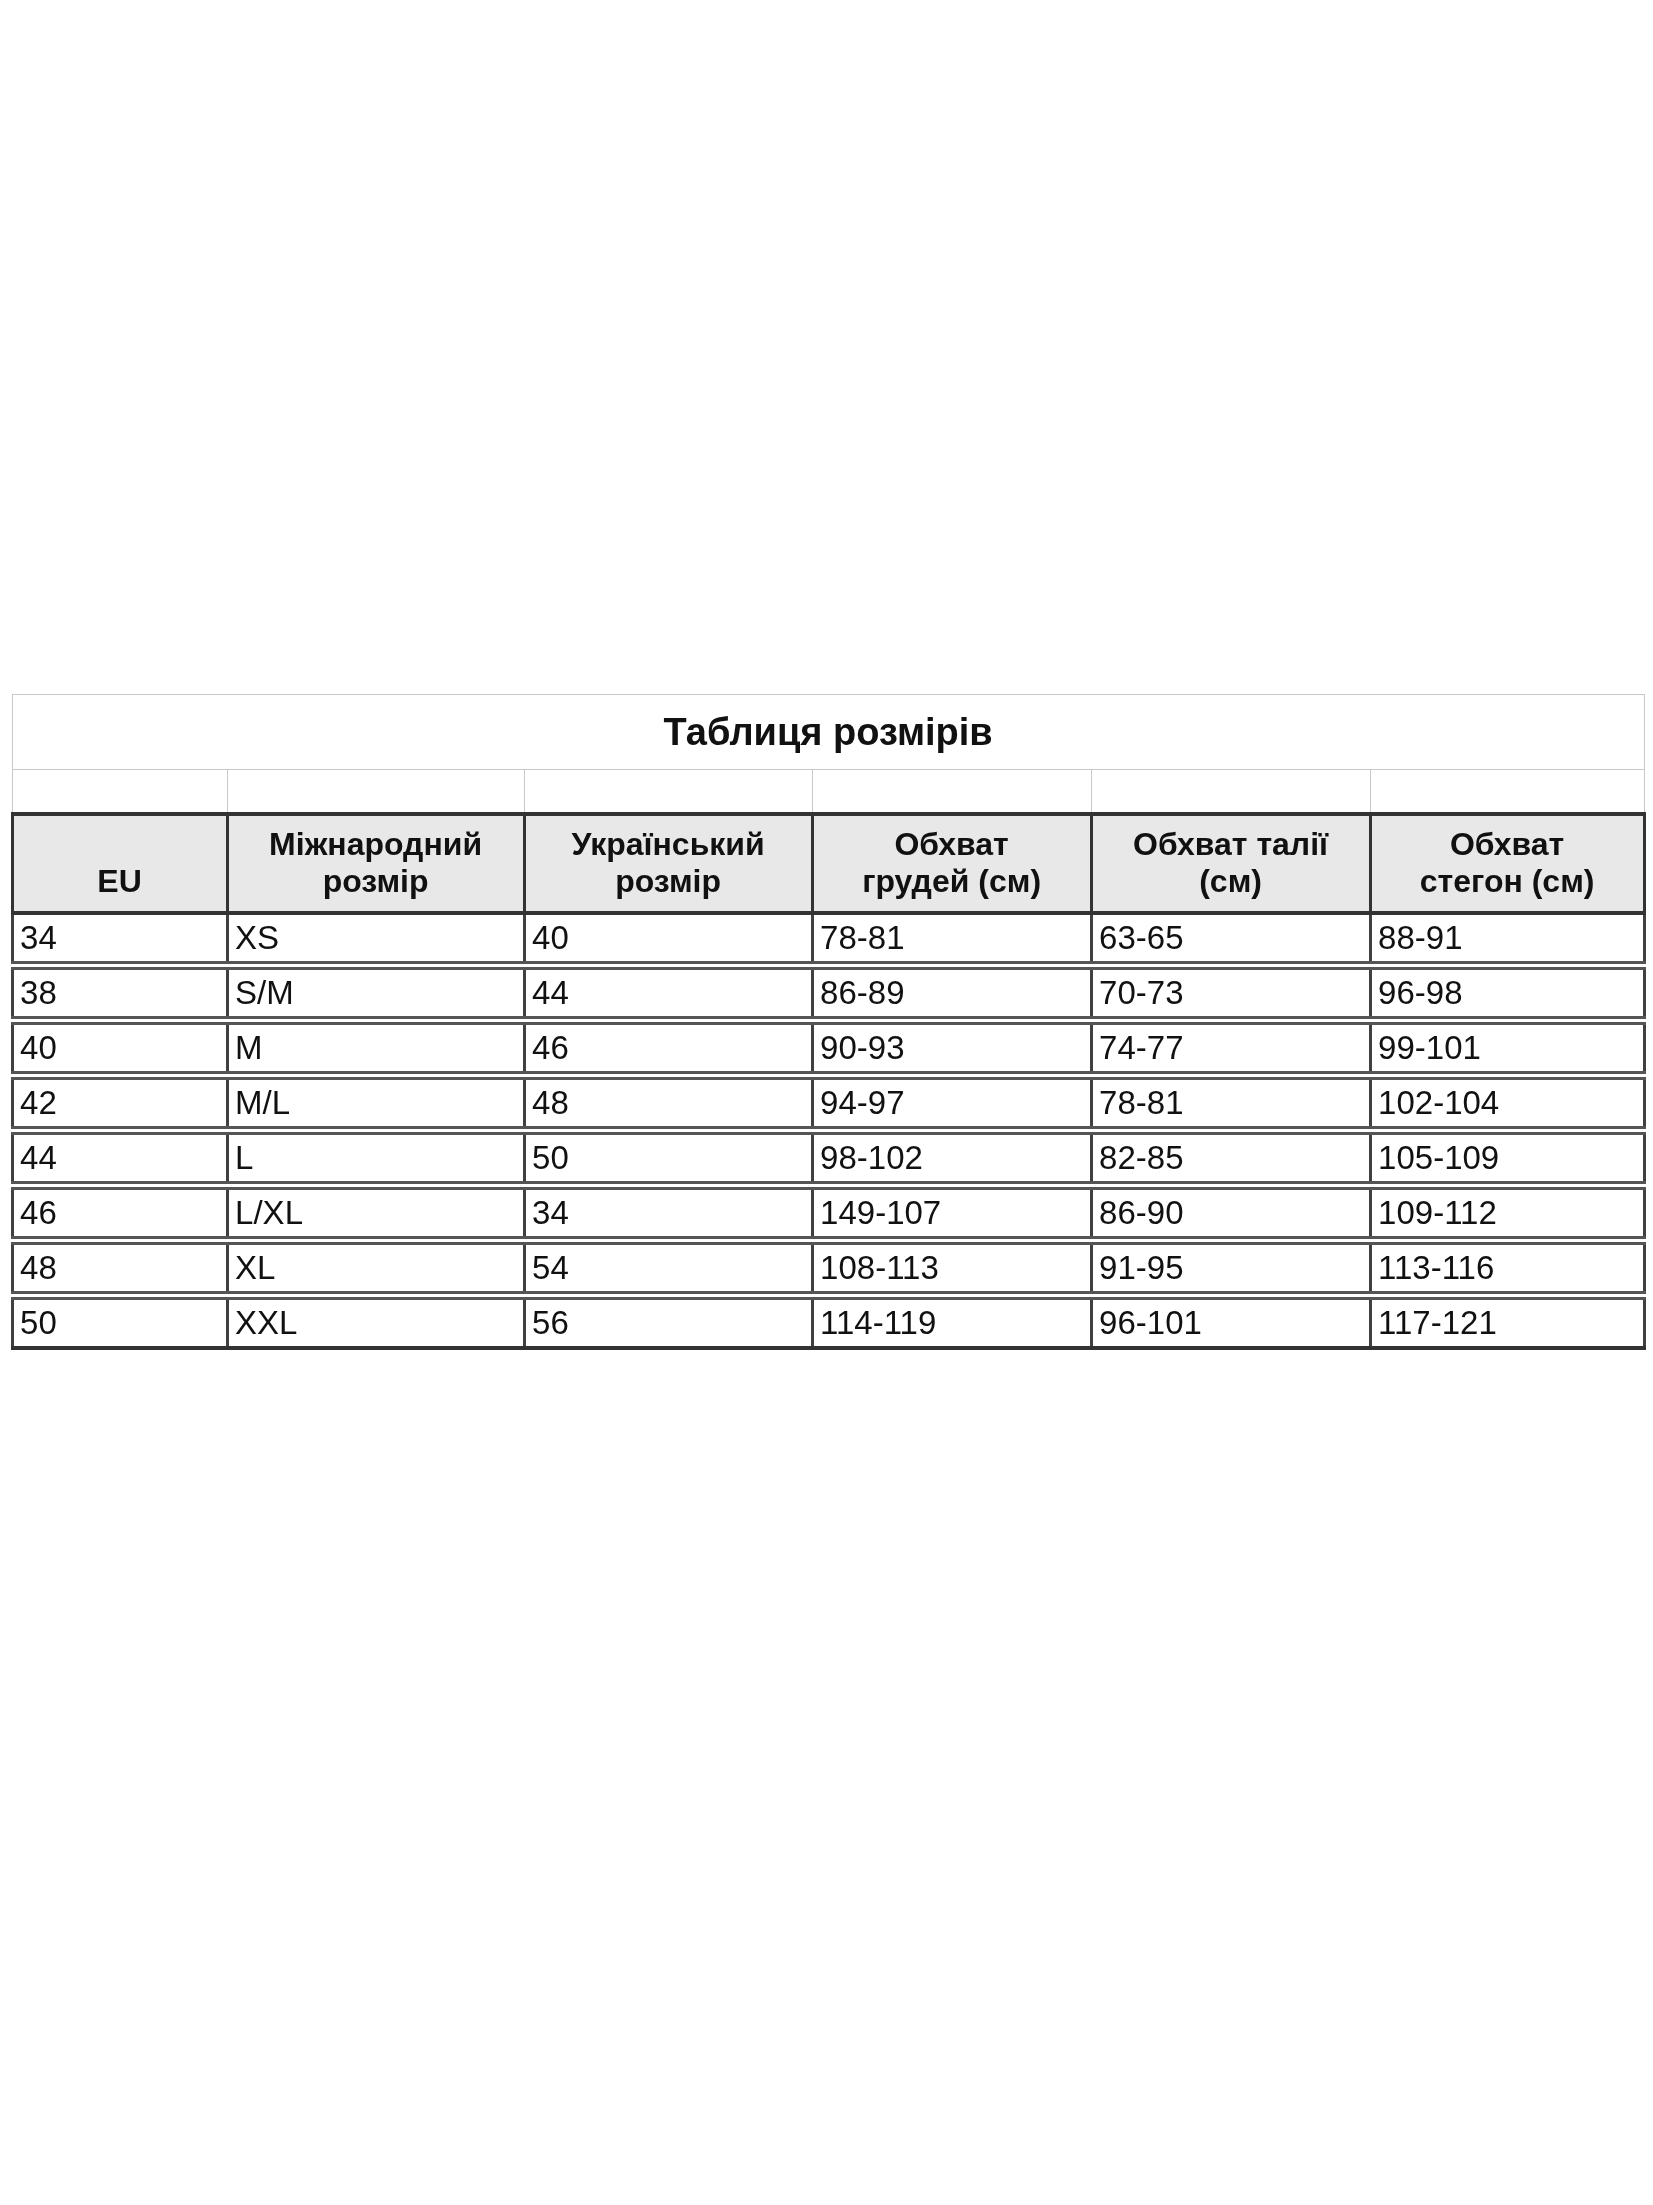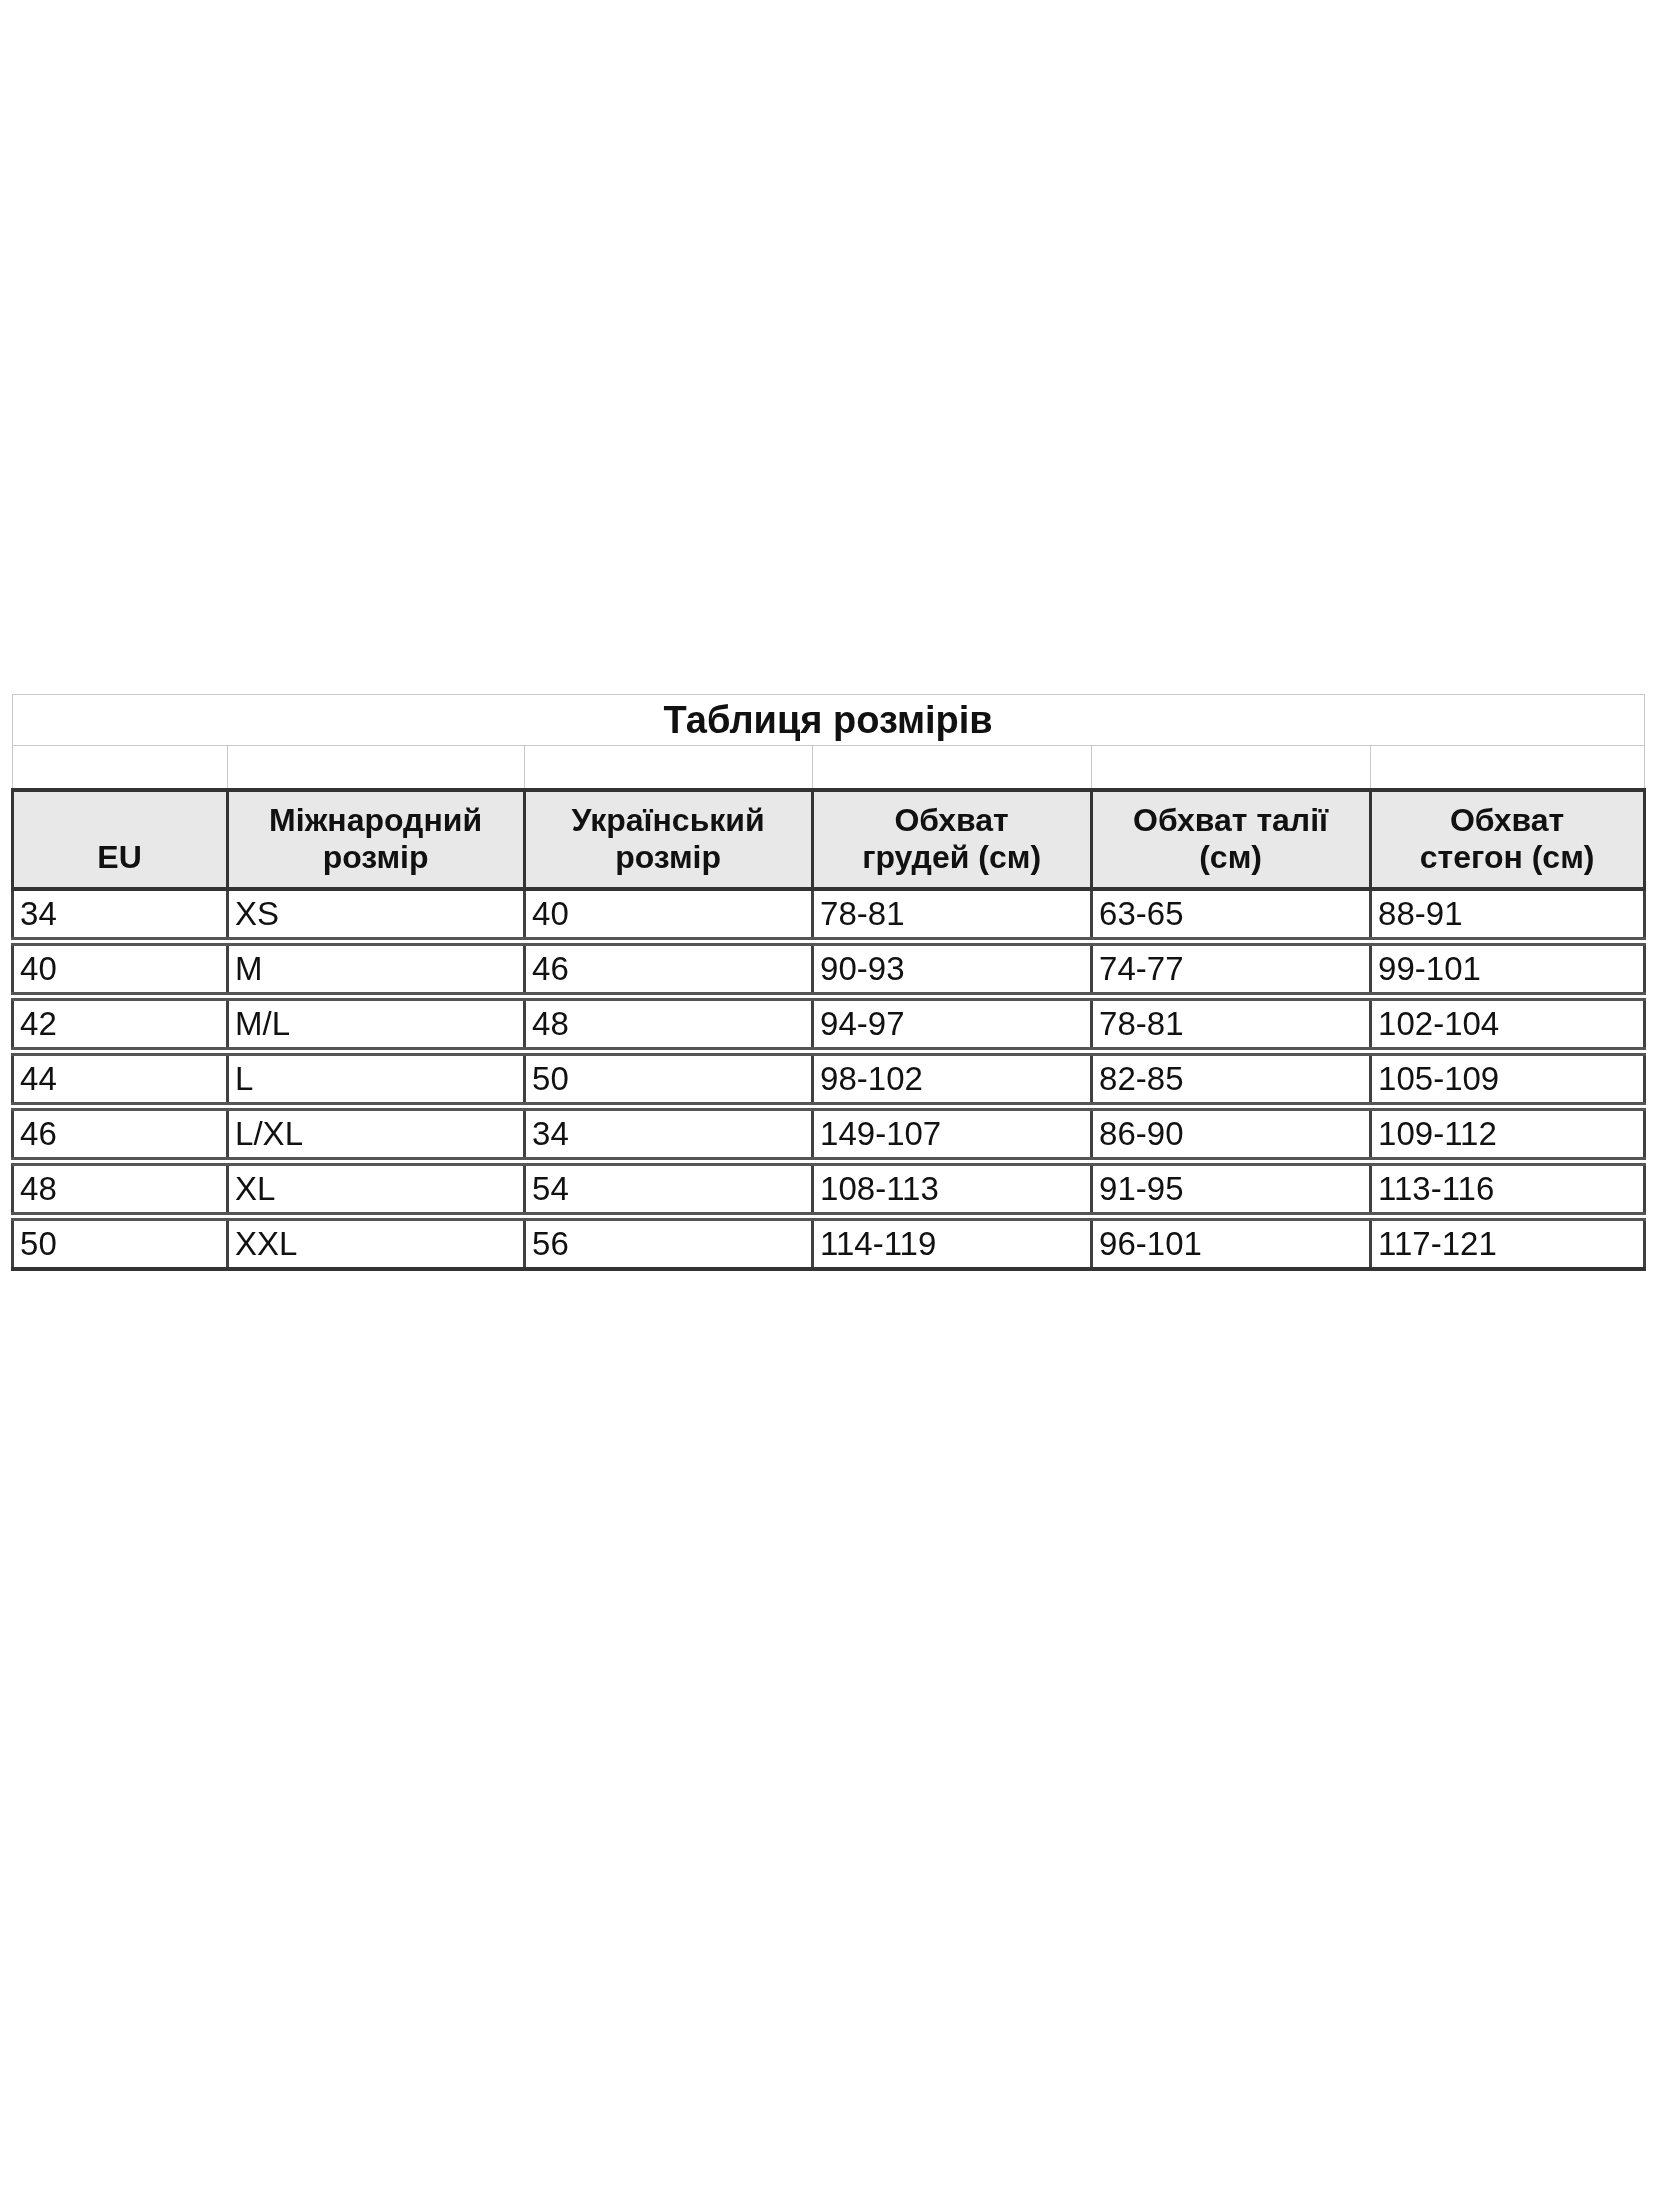--- a/index.html
+++ b/index.html
@@ -26,21 +26,21 @@
   }
   
   tr.title-row td {
     height: 50px;
     border: 1.6px solid #c8c8c8;
     text-align: center;
     vertical-align: middle;
     font-weight: bold;
     font-size: 38px;
     background: #ffffff;
-    padding: 0;
+    padding: 12px;
   }
   
   tr.spacer-row td {
     height: 42px;
     border: 1.6px solid #c8c8c8;
     background: #ffffff;
     padding: 0;
   }
   
   tr.header-row th {
@@ -117,20 +117,28 @@
 
     <tr class="data-row">
       <td>34</td>
       <td>XS</td>
       <td>40</td>
       <td>78-81</td>
       <td>63-65</td>
       <td>88-91</td>
     </tr>
     <tr class="data-row">
+      <td>38</td>
+      <td>S/M</td>
+      <td>44</td>
+      <td>86-89</td>
+      <td>70-73</td>
+      <td>96-98</td>
+    </tr>
+    <tr class="data-row">
       <td>40</td>
       <td>M</td>
       <td>46</td>
       <td>90-93</td>
       <td>74-77</td>
       <td>99-101</td>
     </tr>
     <tr class="data-row">
       <td>42</td>
       <td>M/L</td>

